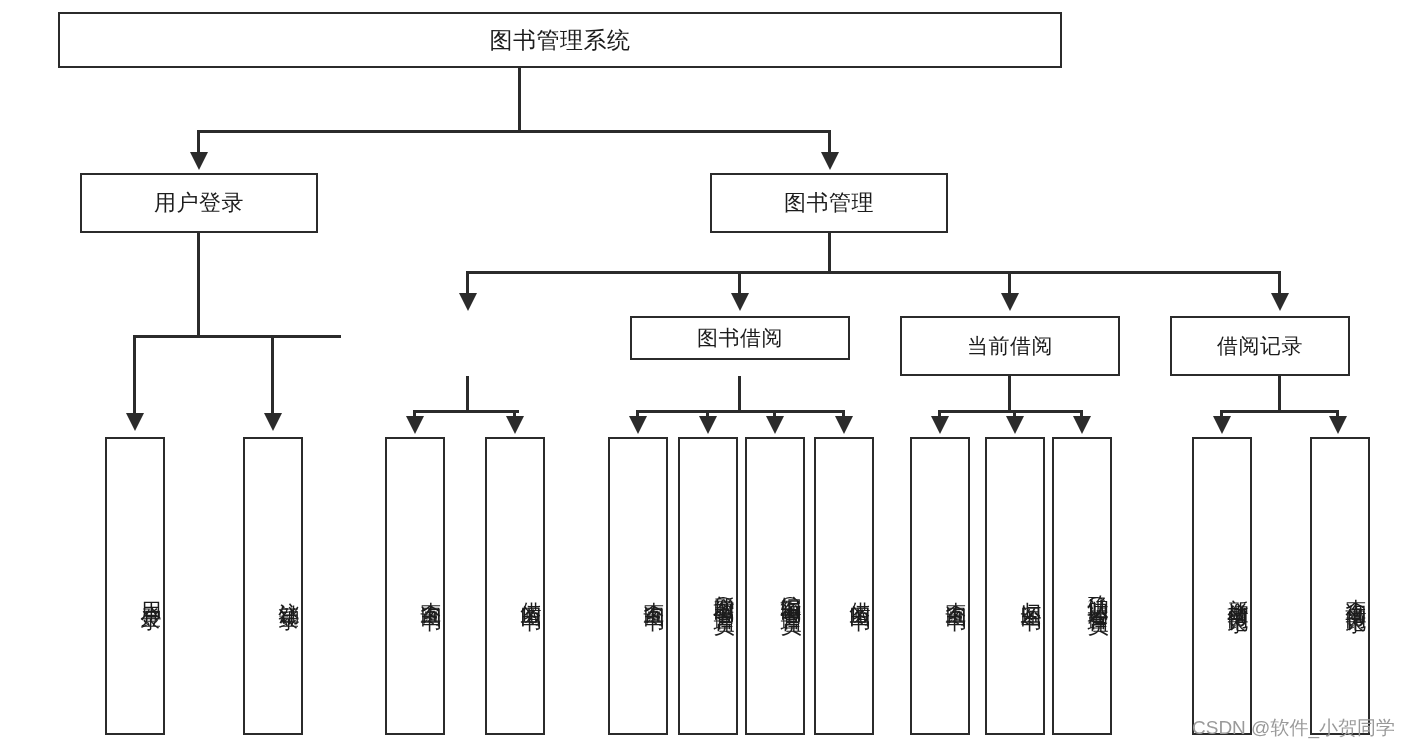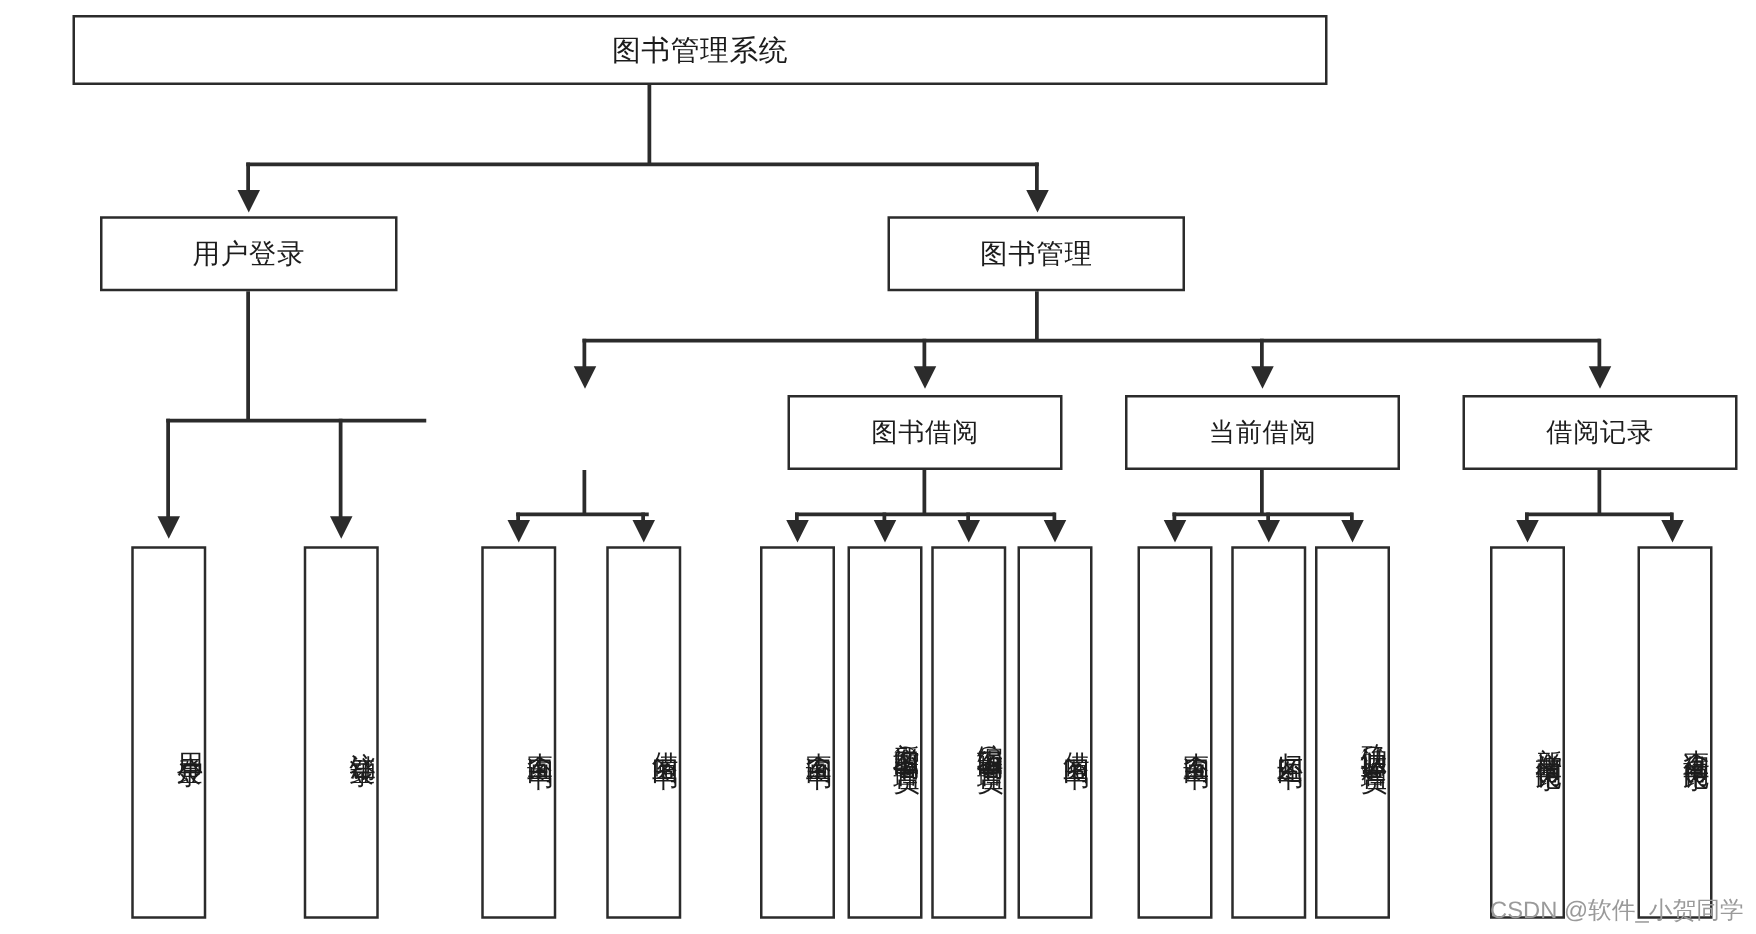--- a/index.html
+++ b/index.html
@@ -122,27 +122,27 @@
 
   <div class="vline" style="left:738px; top:271px; width:3px; height:24px;"></div>
   <div class="arrow" style="left:731px; top:293px;"></div>
 
   <div class="vline" style="left:1008px; top:271px; width:3px; height:24px;"></div>
   <div class="arrow" style="left:1001px; top:293px;"></div>
 
   <div class="vline" style="left:1278px; top:271px; width:3px; height:24px;"></div>
   <div class="arrow" style="left:1271px; top:293px;"></div>
 
-  <div class="node lvl2" style="left:630px; top:316px; width:220px; height:60px;">
+  <div class="node lvl2" style="left:630px; top:316px; width:220px; height:44px;">
     <span>图书借阅</span>
   </div>
   <div class="node lvl2" style="left:900px; top:316px; width:220px; height:60px;text-align:center;">
     <span>当前借阅</span>
   </div>
-  <div class="node lvl2" style="left:1170px; top:316px; width:220px; height:60px;">
+  <div class="node lvl2" style="left:1170px; top:316px; width:180px; height:60px;">
     <span>借阅记录</span>
   </div>
 
   <div class="vline" style="left:466px; top:376px; width:3px; height:36px;"></div>
   <div class="hline" style="left:413px; top:410px; width:106px; height:3px;"></div>
   <div class="vline" style="left:413px; top:410px; width:3px; height:8px;"></div>
   <div class="arrow" style="left:406px; top:416px;"></div>
   <div class="vline" style="left:513px; top:410px; width:3px; height:8px;"></div>
   <div class="arrow" style="left:506px; top:416px;"></div>
 

